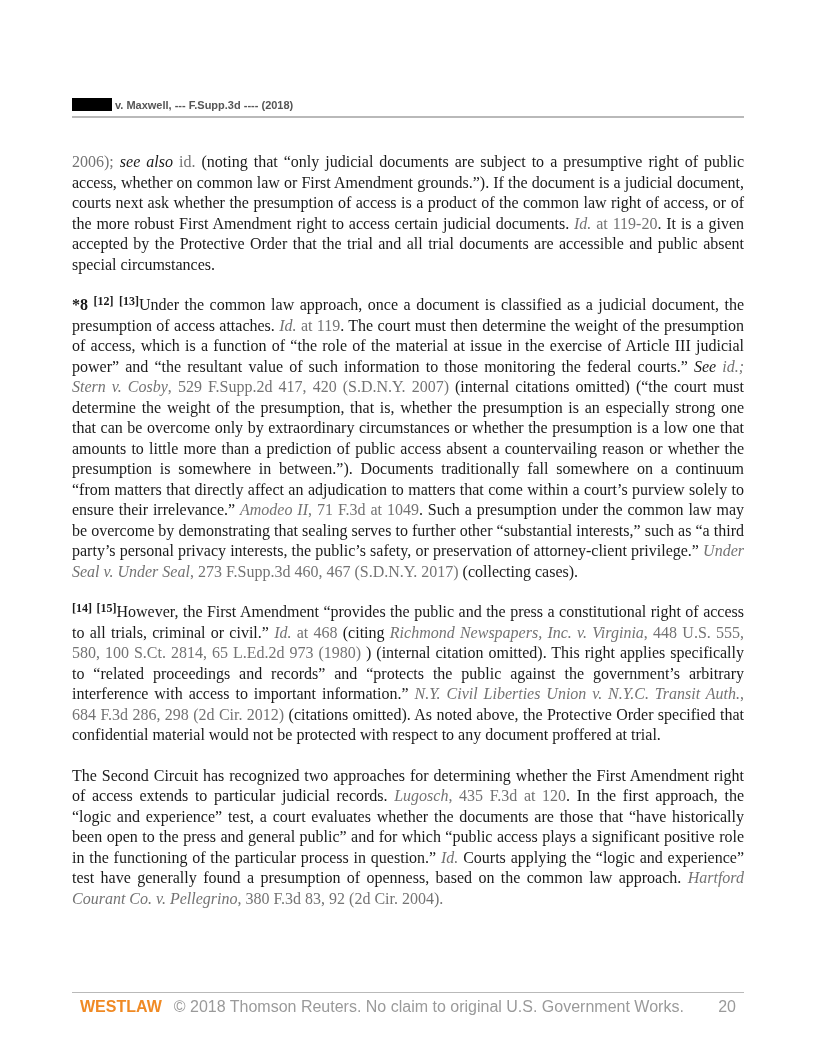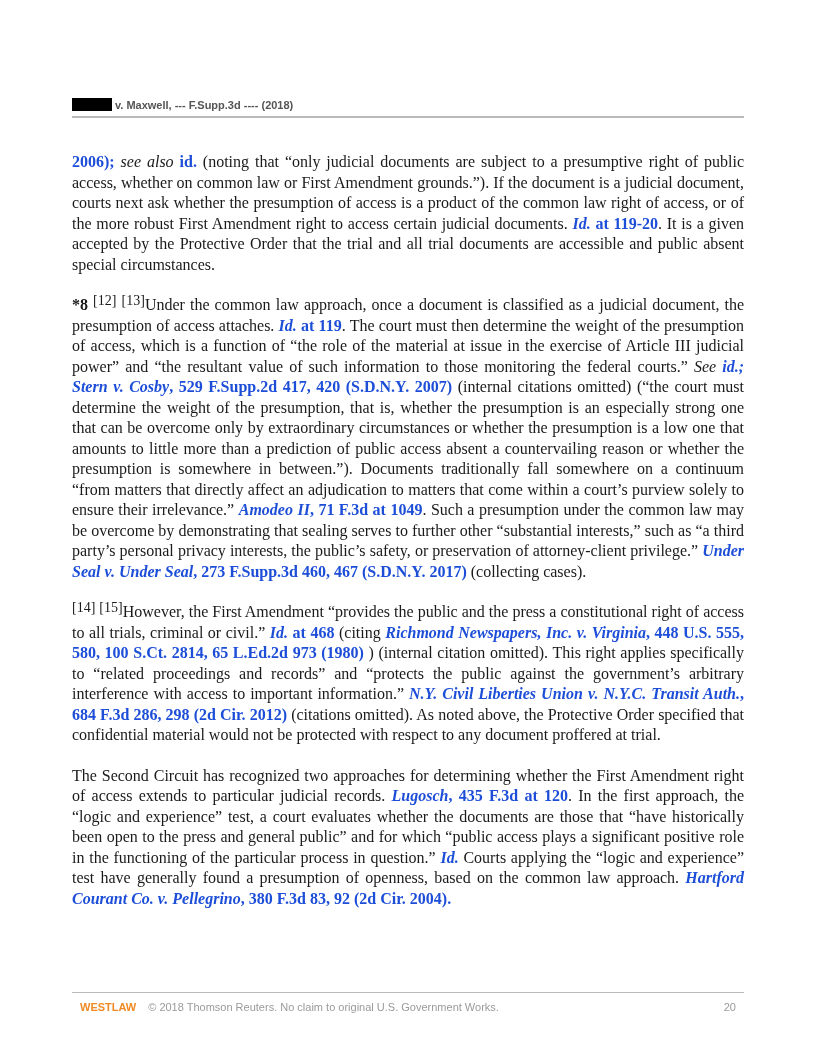--- a/index.html
+++ b/index.html
@@ -13,29 +13,29 @@
   }
   .redaction { display: inline-block; width: 40px; height: 13px; background: #000; vertical-align: -2px; margin-right: 3px; }
   .head-rule { position: absolute; left: 72px; top: 92px; width: 672px; height: 0; border-top: 2px solid #b9b9b9; }
 
   .body-text {
     position: absolute; left: 72px; top: 128px; width: 672px;
     font-family: "Liberation Serif", serif; font-size: 16px; line-height: 20.5px;
     color: #1a1a1a; text-align: justify;
   }
   .body-text p { margin: 0 0 20px 0; }
-  .lnk { color: #1d4ed8; text-decoration: none; cursor: pointer; font-weight: bold; }
+  .lnk { color: #737373; text-decoration: none; cursor: pointer; }
   .it { font-style: italic; }
   .star { font-weight: bold; }
-  .hn { font-weight: normal; font-size: 14px; vertical-align: 5px; line-height: 0; }
+  .hn { font-weight: bold; font-size: 12px; vertical-align: 5px; line-height: 0; }
 
   .foot-rule { position: absolute; left: 72px; top: 968px; width: 672px; height: 0; border-top: 1px solid #b9b9b9; }
   .footer {
     position: absolute; left: 80px; top: 975px; width: 656px; height: 16px;
-    font-family: "Liberation Sans", sans-serif; font-size: 11px; color: #9a9a9a; line-height: 16px;
+    font-family: "Liberation Sans", sans-serif; font-size: 16px; color: #9a9a9a; line-height: 16px;
   }
   .brand { color: #f08a24; font-weight: bold; margin-right: 12px; }
   .pagenum { position: absolute; right: 0; top: 0; }
 </style>
 </head>
 <body>
 
 <div class="page">
 
   <div class="running-head">

